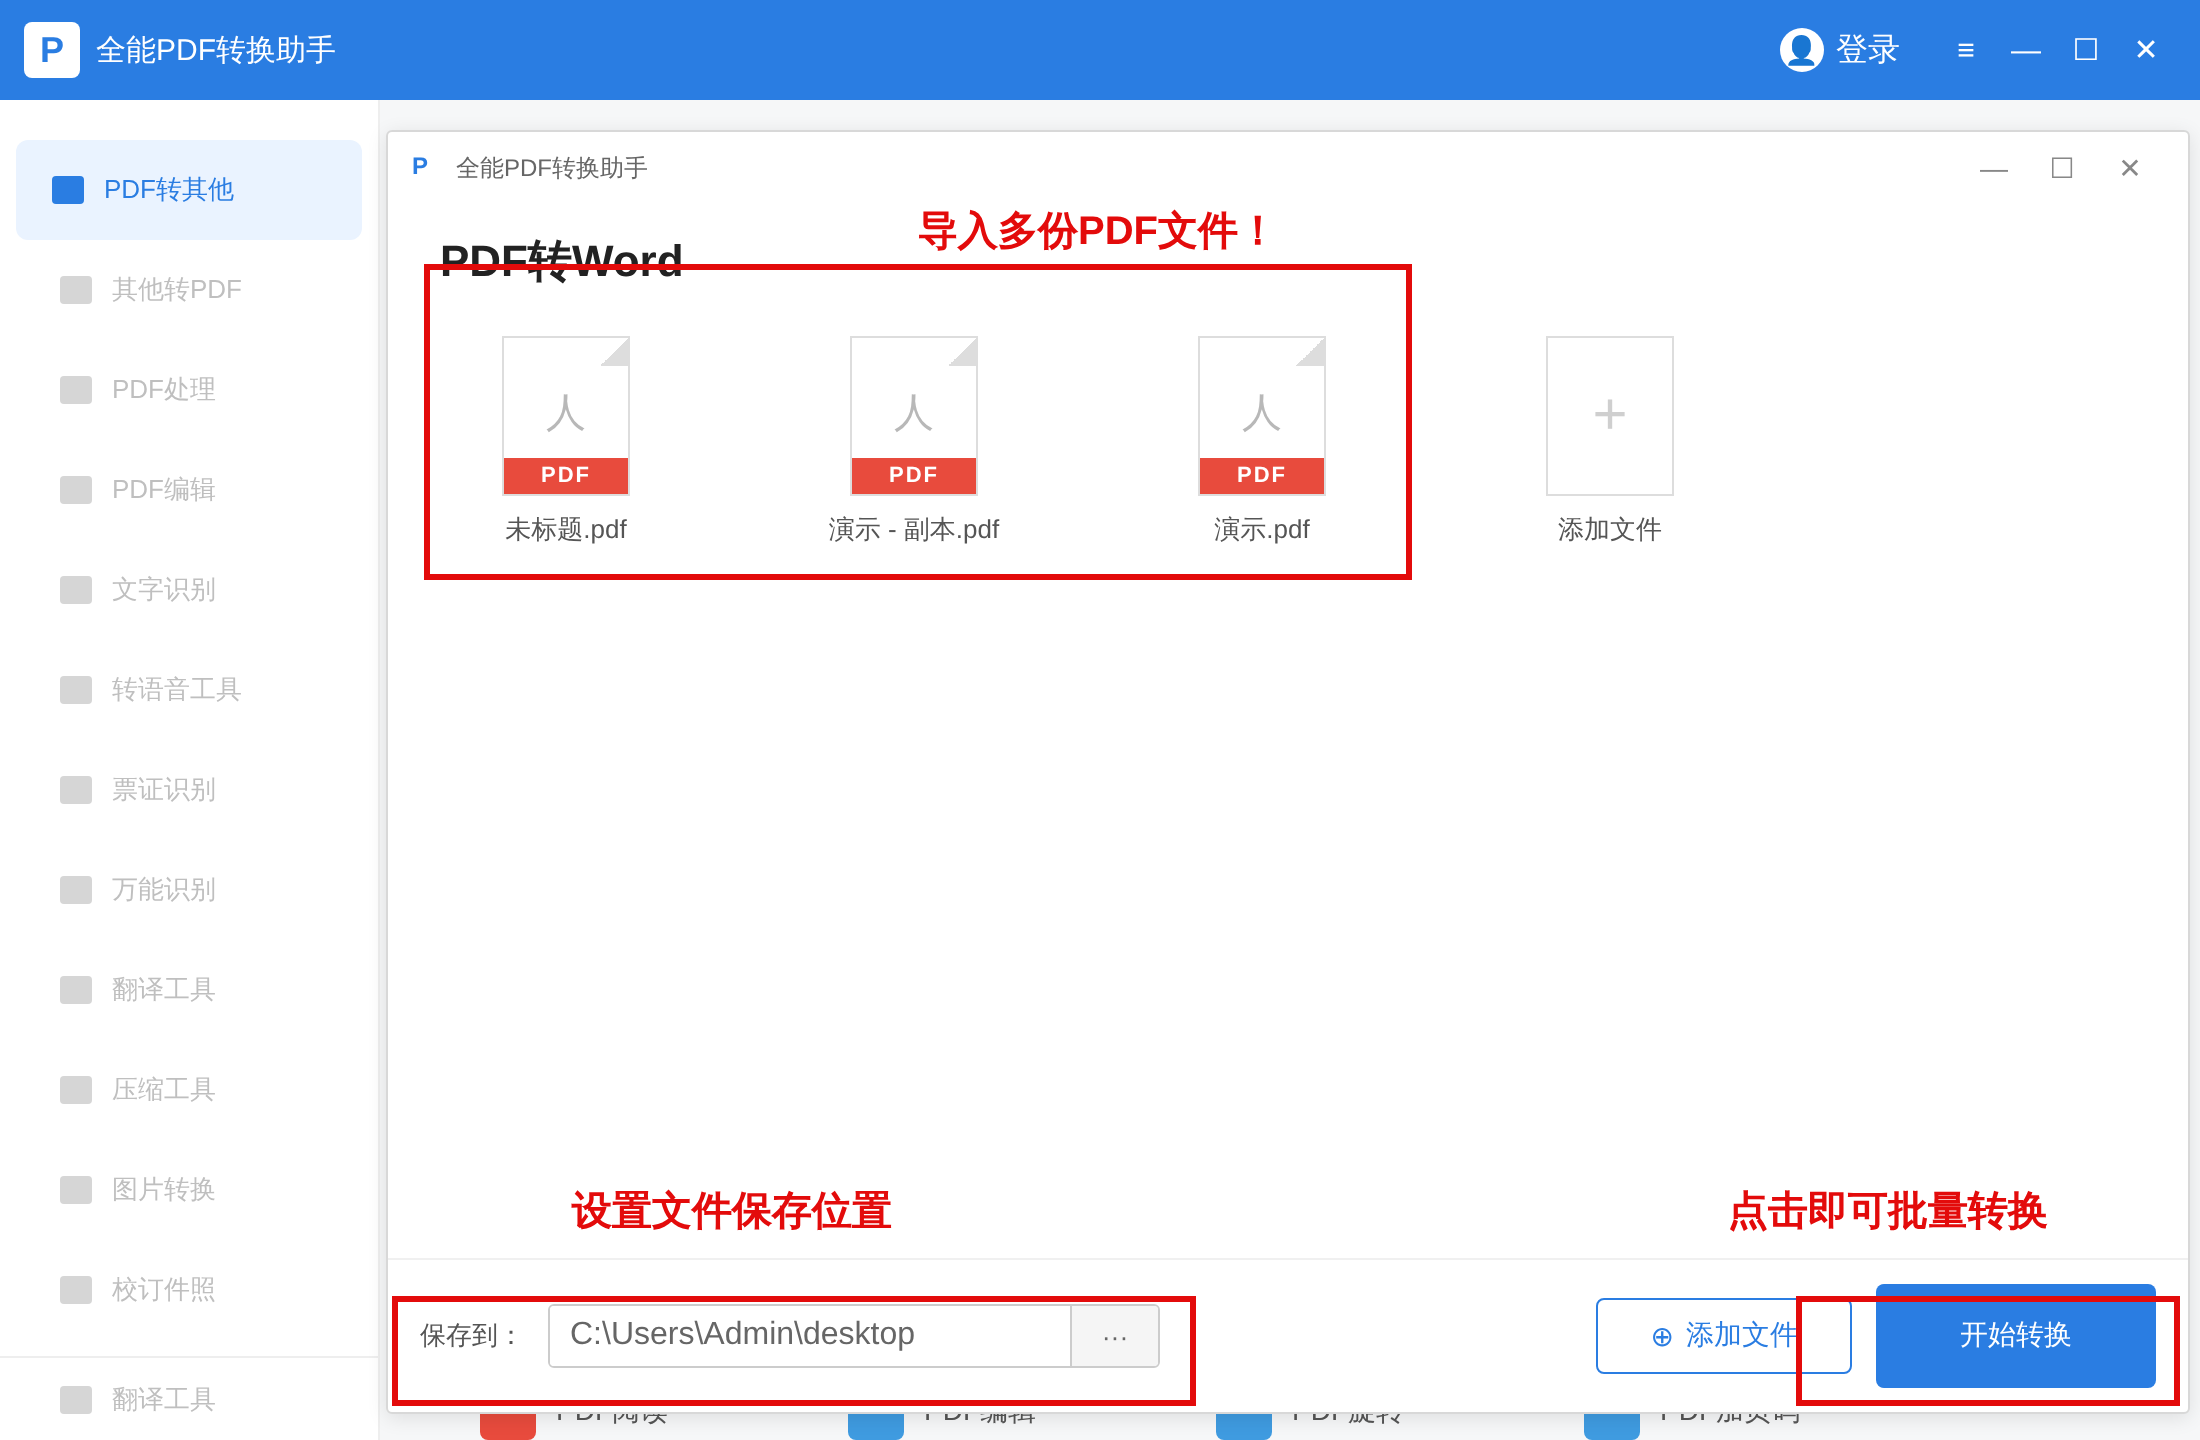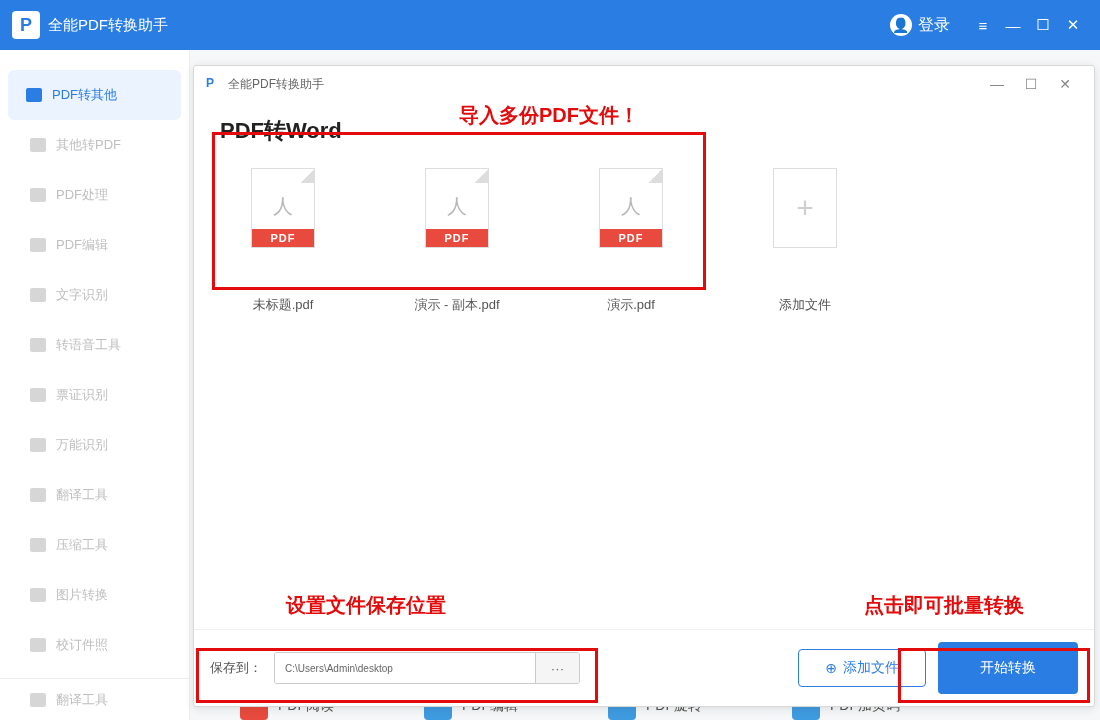--- a/index.html
+++ b/index.html
@@ -50,28 +50,28 @@
     .anno-box { position: absolute; border: 3px solid #e30b0b; pointer-events: none; }
     .anno-label { position: absolute; color: #e30b0b; font-weight: bold; font-size: 20px; pointer-events: none; }
     
     
     .file-row { display: flex; align-items: flex-start; padding: 22px 14px 10px; gap: 64px; }
     .file-card { width: 110px; display: flex; flex-direction: column; align-items: center; gap: 8px; cursor: pointer; }
     .file-thumb { width: 64px; height: 80px; border: 1px solid #ddd; background: #fff; display: flex; flex-direction: column; }
     .file-thumb .fold { align-self: flex-end; width: 14px; height: 14px; background: linear-gradient(135deg, #fff 50%, #ddd 50%); }
     .file-thumb .mid { flex: 1; display: flex; align-items: center; justify-content: center; color: #b8b8b8; font-size: 20px; }
     .file-thumb .badge { height: 18px; background: #e84b3d; color: #fff; font-size: 11px; font-weight: bold; display: flex; align-items: center; justify-content: center; letter-spacing: 1px; }
-    .file-name { font-size: 13px; color: #555; white-space: nowrap; margin-top: 40px; }
+    .file-name { font-size: 13px; color: #555; white-space: nowrap; }
     .add-card .add-thumb { width: 64px; height: 80px; border: 1px solid #ddd; display: flex; align-items: center; justify-content: center; color: #cfcfcf; font-size: 30px; }
     
     
     .dialog-foot { padding: 12px 16px; display: flex; align-items: center; gap: 12px; border-top: 1px solid #f0f0f0; }
     .save-label { font-size: 13px; color: #555; }
     .path-wrap { display: flex; border: 1px solid #ccc; border-radius: 3px; height: 32px; overflow: hidden; }
-    .path-input { width: 260px; border: none; padding: 0 10px; font-size: 10px; color: #666; outline: none; }
+    .path-input { width: 260px; border: none; padding: 0 10px; font-size: 16px; color: #666; outline: none; }
     .path-btn { width: 44px; border: none; border-left: 1px solid #ccc; background: #f5f5f5; cursor: pointer; color: #666; }
     .foot-spacer { flex: 1; }
     .btn-outline { height: 38px; padding: 0 26px; border: 1px solid #2a7de2; color: #2a7de2; background: #fff; border-radius: 4px; font-size: 14px; display: flex; align-items: center; gap: 6px; cursor: pointer; }
     .btn-primary { height: 52px; padding: 0 42px; border: none; background: #2a7de2; color: #fff; border-radius: 4px; font-size: 14px; cursor: pointer; }
   </style>
 </head>
 <body>
 
 <div class="titlebar">
   <div class="logo">

